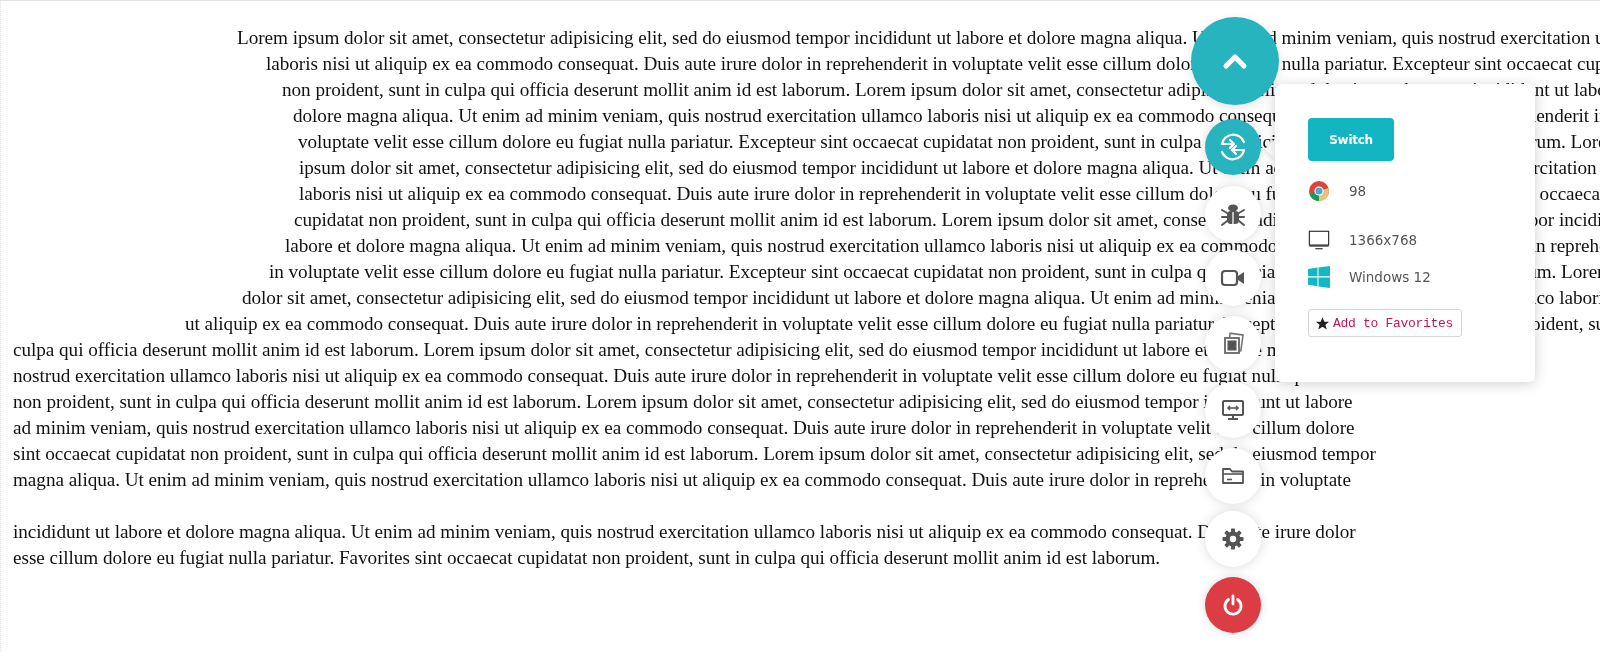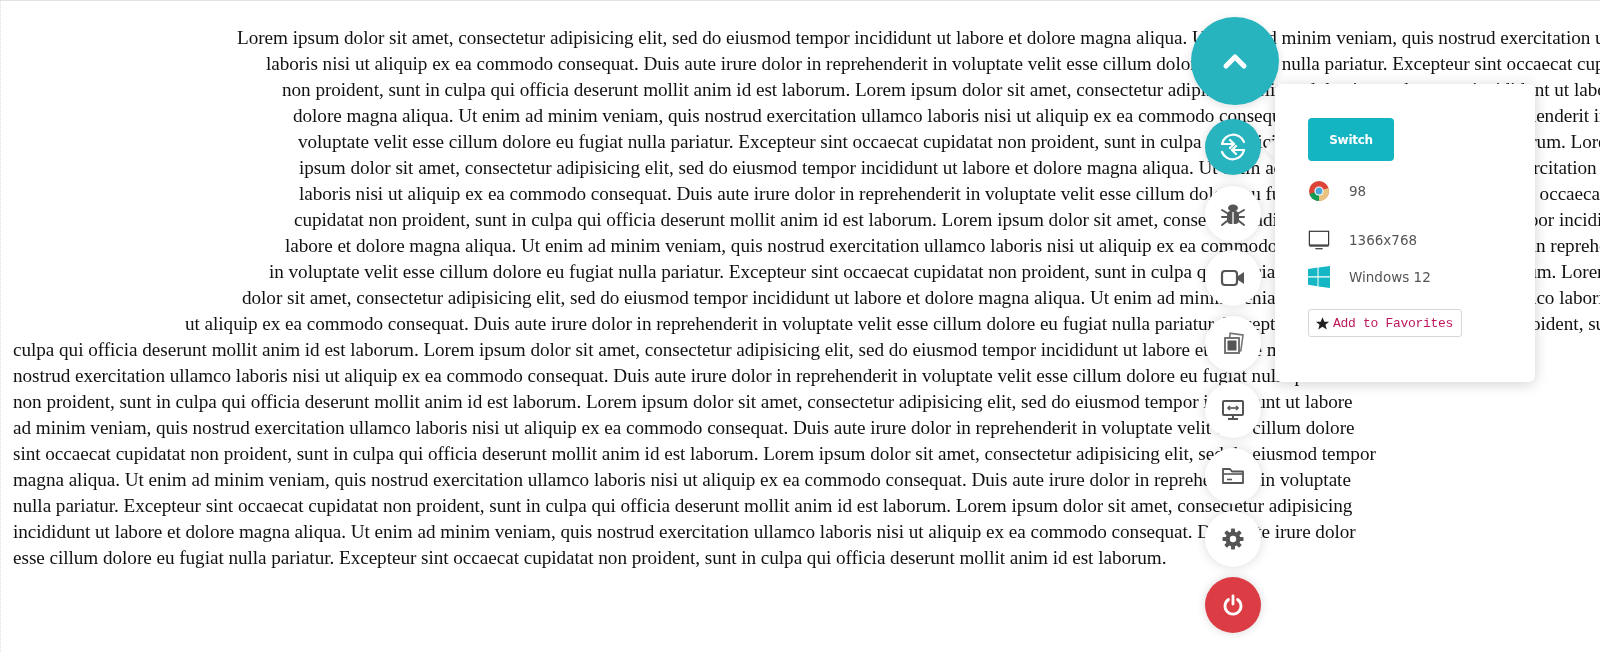--- a/index.html
+++ b/index.html
@@ -69,23 +69,22 @@
     <div class="line" style="left: 285px; top: 233px;">labore et dolore magna aliqua. Ut enim ad minim veniam, quis nostrud exercitation ullamco laboris nisi ut aliquip ex ea commodo consequat. Duis aute irure dolor in reprehenderit</div>
     <div class="line" style="left: 269px; top: 259px;">in voluptate velit esse cillum dolore eu fugiat nulla pariatur. Excepteur sint occaecat cupidatat non proident, sunt in culpa qui officia deserunt mollit anim id est laborum. Lorem ipsum</div>
     <div class="line" style="left: 242px; top: 285px;">dolor sit amet, consectetur adipisicing elit, sed do eiusmod tempor incididunt ut labore et dolore magna aliqua. Ut enim ad minim veniam, quis nostrud exercitation ullamco laboris nisi</div>
     <div class="line" style="left: 185px; top: 311px;">ut aliquip ex ea commodo consequat. Duis aute irure dolor in reprehenderit in voluptate velit esse cillum dolore eu fugiat nulla pariatur. Excepteur sint occaecat cupidatat non proident, sunt in</div>
     <div class="line" style="left: 13px; top: 337px;">culpa qui officia deserunt mollit anim id est laborum. Lorem ipsum dolor sit amet, consectetur adipisicing elit, sed do eiusmod tempor incididunt ut labore et dolore magna aliqua. Ut enim</div>
     <div class="line" style="left: 13px; top: 363px;">nostrud exercitation ullamco laboris nisi ut aliquip ex ea commodo consequat. Duis aute irure dolor in reprehenderit in voluptate velit esse cillum dolore eu fugiat nulla pariatur.</div>
     <div class="line" style="left: 13px; top: 389px;">non proident, sunt in culpa qui officia deserunt mollit anim id est laborum. Lorem ipsum dolor sit amet, consectetur adipisicing elit, sed do eiusmod tempor incididunt ut labore</div>
     <div class="line" style="left: 13px; top: 415px;">ad minim veniam, quis nostrud exercitation ullamco laboris nisi ut aliquip ex ea commodo consequat. Duis aute irure dolor in reprehenderit in voluptate velit esse cillum dolore</div>
     <div class="line" style="left: 13px; top: 441px;">sint occaecat cupidatat non proident, sunt in culpa qui officia deserunt mollit anim id est laborum. Lorem ipsum dolor sit amet, consectetur adipisicing elit, sed do eiusmod tempor</div>
     <div class="line" style="left: 13px; top: 467px;">magna aliqua. Ut enim ad minim veniam, quis nostrud exercitation ullamco laboris nisi ut aliquip ex ea commodo consequat. Duis aute irure dolor in reprehenderit in voluptate</div>
-    <div class="line" style="left: 13px; top: 493px;">nulla pariatur. Excepteur sint occaecat cupidatat non proident, sunt in culpa qui officia deserunt mollit anim id est laborum. Lorem ipsum dolor sit amet, consectetur adipisicing</div>
     <div class="line" style="left: 13px; top: 519px;">incididunt ut labore et dolore magna aliqua. Ut enim ad minim veniam, quis nostrud exercitation ullamco laboris nisi ut aliquip ex ea commodo consequat. Duis aute irure dolor</div>
-    <div class="line" style="left: 13px; top: 545px;">esse cillum dolore eu fugiat nulla pariatur. Excepteur sint occaecat cupidatat non proident, sunt in culpa qui officia deserunt mollit anim id est laborum.</div>
+    <div class="line" style="left: 13px; top: 545px;">esse cillum dolore eu fugiat nulla pariatur. Favorites sint occaecat cupidatat non proident, sunt in culpa qui officia deserunt mollit anim id est laborum.</div>
   </div>
 
 <div class="fab fab-main">
   <svg width="26" height="18" viewBox="0 0 26 18">
     <polyline points="4,14 13,5 22,14" fill="none" stroke="#fff" stroke-width="5" stroke-linecap="round" stroke-linejoin="round"></polyline>
   </svg>
 </div>
 
 <div class="fab fab-teal">
   <svg width="34" height="34" viewBox="0 0 34 34">

